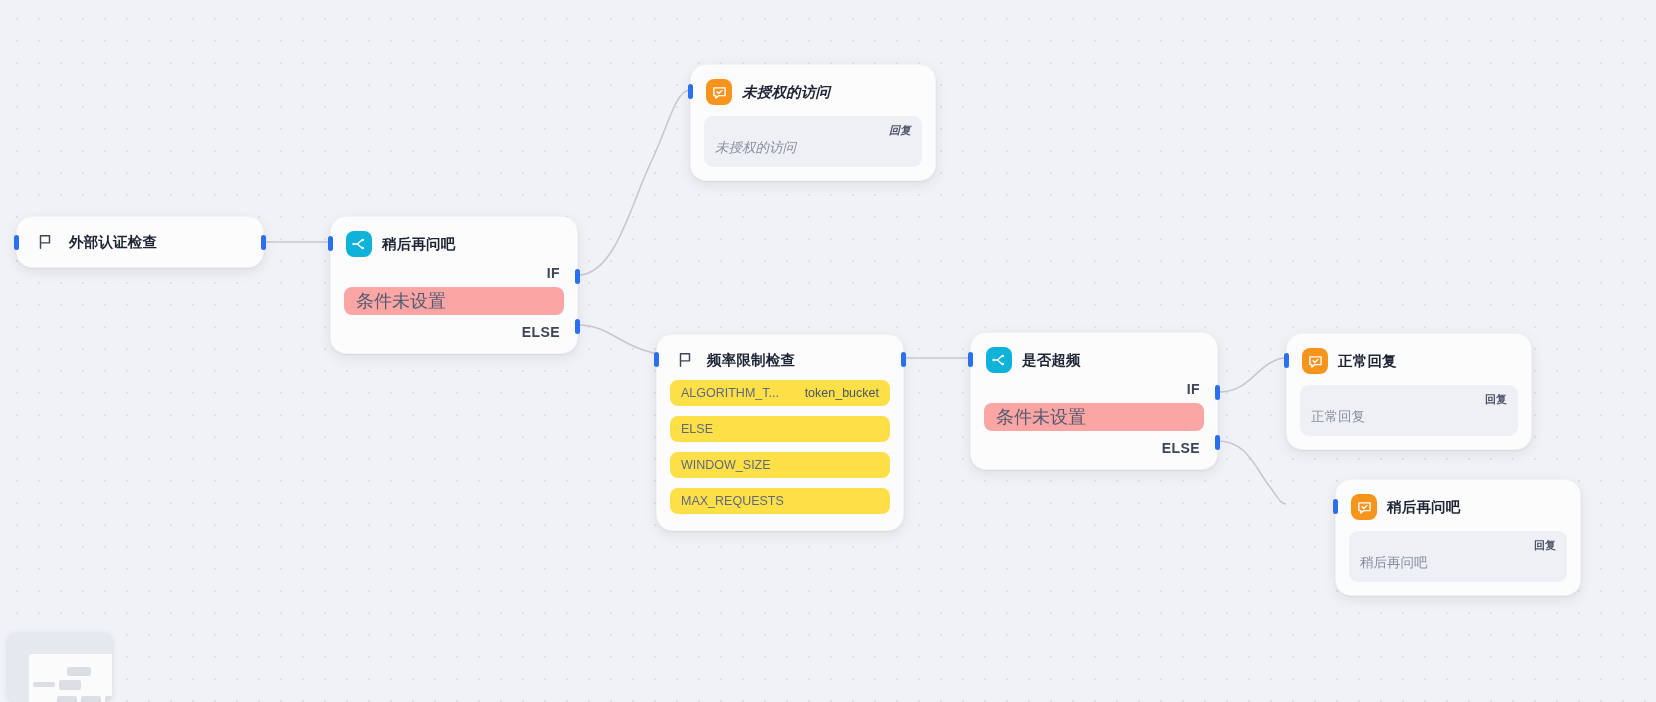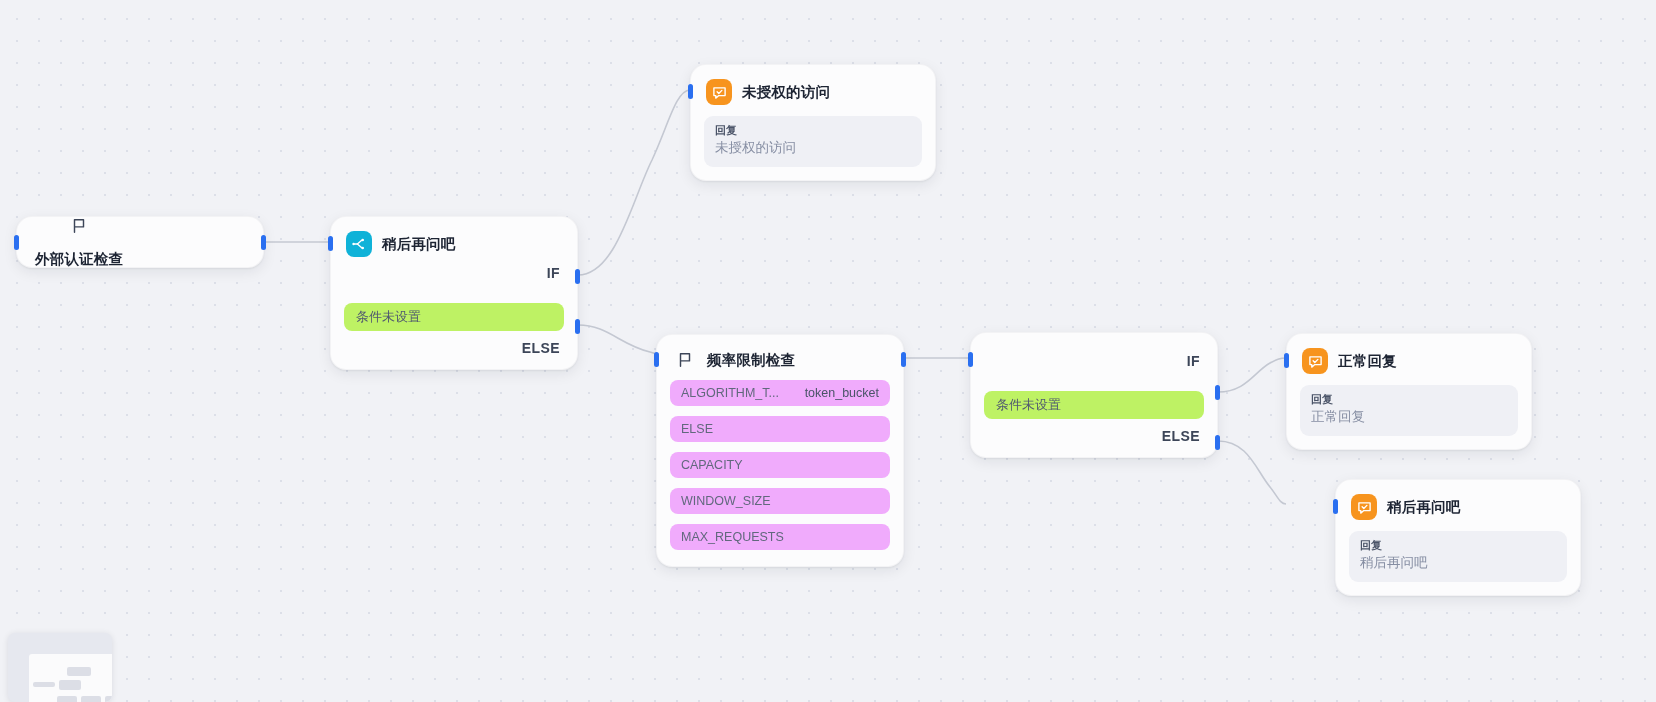--- a/index.html
+++ b/index.html
@@ -30,63 +30,63 @@
   .node.simple { padding: 0; display: flex; align-items: center; height: 52px; }
 
   .node-head {
     display: flex; align-items: center; gap: 10px;
     padding: 2px 2px 0 2px;
   }
   .node-title {
     font-size: 14.5px; font-weight: bold; color: #1d2433;
     letter-spacing: .2px; white-space: nowrap;
   }
-  .simple .node-head { padding: 0 0 0 18px; gap: 14px; flex-direction: column; }
+  .simple .node-head { padding: 0 0 0 18px; gap: 14px; }
   .simple .node-title { font-size: 14.5px; }
 
   
   .ic { width: 26px; height: 26px; border-radius: 8px; display: flex;
         align-items: center; justify-content: center; flex: 0 0 auto; }
   .ic.branch { background: #0fb2d8; }
   .ic.answer { background: #f7941e; }
   .ic.flag { background: transparent; width: 20px; height: 20px; }
 
   
   .row {
     margin-top: 10px;
-    background: #f0abfc;
+    background: #fde047;
     border-radius: 8px;
     height: 26px;
     display: flex; align-items: center; justify-content: space-between;
     padding: 0 11px;
     font-size: 12.5px; color: #61687d;
     white-space: nowrap; overflow: hidden;
   }
   .row .k { color: #61687d; }
   .row .v { color: #4a5468; }
 
   .cond-row {
-    margin-top: 22px;
-    background: #bef264; border-radius: 8px;
+    margin-top: 6px;
+    background: #fca5a5; border-radius: 8px;
     height: 28px; display: flex; align-items: center;
-    padding: 0 12px; font-size: 13px; color: #515a70;
+    padding: 0 12px; font-size: 18px; color: #515a70;
   }
   .branch-label {
     text-align: right; font-size: 14px; font-weight: bold;
     color: #3c4558; letter-spacing: .4px; padding: 8px 4px 0 0;
   }
   .branch-label.else { padding-top: 9px; }
 
   
   .answer-box {
     margin-top: 11px;
     background: #eff0f5; border-radius: 9px;
     padding: 7px 11px 9px 11px;
   }
-  .answer-label { font-size: 11px; font-weight: bold; color: #4b5costs; color:#4b5468; line-height: 1.35; }
+  .answer-label { font-size: 11px; font-weight: bold; color: #4b5costs; color:#4b5468; line-height: 1.35; text-align: right; }
   .answer-text { font-size: 13.5px; color: #868ea3; line-height: 1.4; margin-top: 1px; }
 
   
   .port {
     position: absolute; width: 5px; height: 15px;
     background: #2a6ff0; border-radius: 3px;
   }
   .port.l { left: -3px; }
   .port.r { right: -3px; }
 
@@ -150,21 +150,21 @@
       </span>
       <span class="node-title">稍后再问吧</span>
     </div>
     <div class="branch-label">IF</div>
     <div class="cond-row">
       <span>条件未设置</span>
     </div>
     <div class="branch-label else">ELSE</div>
   </div>
 
-  <div class="node" style="left:690px; top:64px; width:246px;">
+  <div class="node" style="left:690px; top:64px; width:246px;font-style:italic;">
     <span class="port l" style="top:19px;"></span>
     <div class="node-head">
       <span class="ic answer">
         <svg width="17" height="17" viewBox="0 0 20 20" fill="none" stroke="#ffffff" stroke-width="1.6" stroke-linecap="round" stroke-linejoin="round">
           <path d="M3.4 4.6 h13.2 v9 H9.2 L5.6 16.6 V13.6 H3.4 Z"></path>
           <path d="M7.2 9.1 l2 2 3.6 -3.6"></path>
         </svg>
       </span>
       <span class="node-title">未授权的访问</span>
     </div>
@@ -188,37 +188,46 @@
 
     <div class="row">
       <span class="k">ALGORITHM_T...</span>
       <span class="v">token_bucket</span>
     </div>
     <div class="row">
       <span class="k">ELSE</span>
       <span class="v"></span>
     </div>
     <div class="row">
-      <span class="k">CAPACITY</span>
-      <span class="v"></span>
-    </div>
-    <div class="row">
       <span class="k">WINDOW_SIZE</span>
       <span class="v"></span>
     </div>
     <div class="row">
       <span class="k">MAX_REQUESTS</span>
       <span class="v"></span>
     </div>
   </div>
 
   <div class="node" style="left:970px; top:332px; width:248px;">
     <span class="port l" style="top:19px;"></span>
     <span class="port r" style="top:52px;"></span>
     <span class="port r" style="top:102px;"></span>
+    <div class="node-head">
+      <span class="ic branch">
+        <svg width="16" height="16" viewBox="0 0 20 20" fill="none" stroke="#ffffff" stroke-width="1.7" stroke-linecap="round" stroke-linejoin="round">
+          <path d="M3 10 h5"></path>
+          <path d="M8 10 L13 5.5"></path>
+          <path d="M8 10 L13 14.5"></path>
+          <circle cx="14.6" cy="5" r="1.7" fill="#ffffff" stroke="none"></circle>
+          <circle cx="14.6" cy="15" r="1.7" fill="#ffffff" stroke="none"></circle>
+          <circle cx="3.2" cy="10" r="1.5" fill="#ffffff" stroke="none"></circle>
+        </svg>
+      </span>
+      <span class="node-title">是否超频</span>
+    </div>
     <div class="branch-label">IF</div>
     <div class="cond-row">
       <span>条件未设置</span>
     </div>
     <div class="branch-label else">ELSE</div>
   </div>
 
   <div class="node" style="left:1286px; top:333px; width:246px;">
     <span class="port l" style="top:19px;"></span>
     <div class="node-head">

